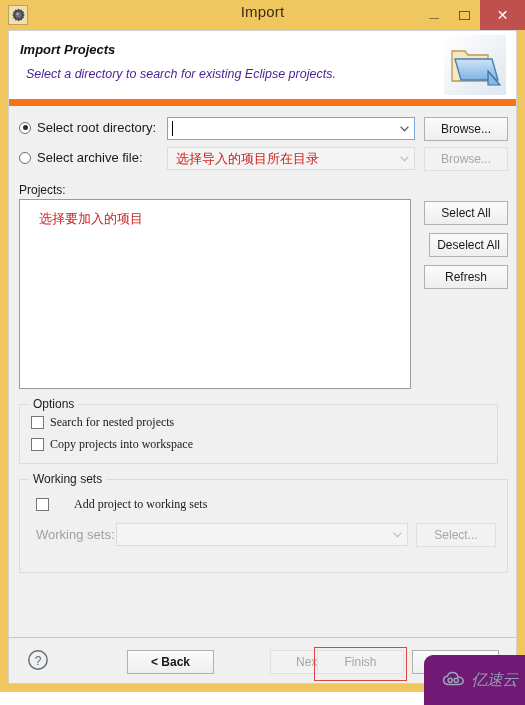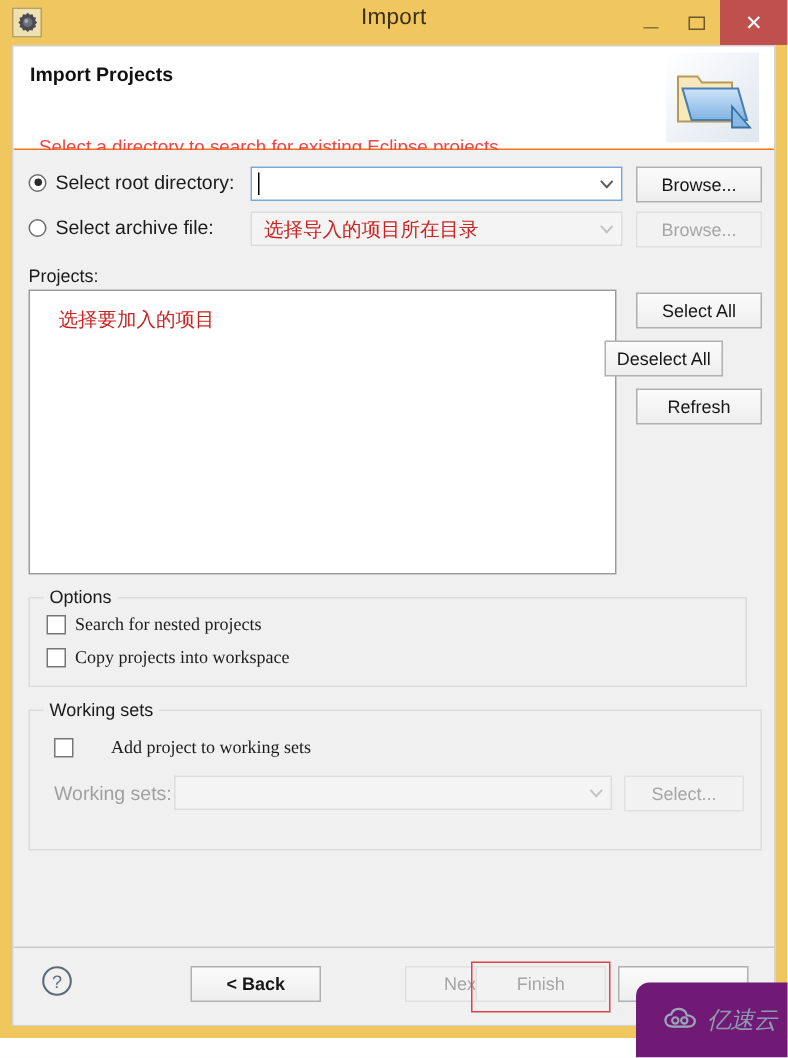--- a/index.html
+++ b/index.html
@@ -87,34 +87,34 @@
     border: 1px solid #d2d2d2;
     box-sizing: border-box;
     overflow: hidden;
   }
 
   
   .header {
     position: relative;
     height: 68px;
     background: #ffffff;
-    border-bottom: 1px solid #f97316;
+    border-bottom: 7px solid #f97316;
+    font-style: italic;
   }
   .header-title {
     position: absolute;
     left: 11px; top: 11px;
     font-size: 13px; font-weight: bold;
     color: #111111;
   }
   .header-sub {
     position: absolute;
     left: 17px; top: 36px;
     font-size: 12.5px;
-    color: #ef4444;
-    margin-top: 24px;
+    color: #4c1d95;
   }
   .header-icon {
     position: absolute;
     right: 10px; top: 4px;
     width: 62px; height: 60px;
   }
 
   
   .body {
     position: relative;
@@ -371,21 +371,21 @@
         </span>
       </div>
       <div class="btn disabled" style="left:415px; top:41px; width:84px;">Browse...</div>
       <div class="annot" style="left:167px; top:44px;">选择导入的项目所在目录</div>
 
       <div class="list-label">Projects:</div>
       <div class="list-box"></div>
       <div class="annot" style="left:30px; top:104px;">选择要加入的项目</div>
 
       <div class="btn" style="left:415px; top:95px; width:84px;">Select All</div>
-      <div class="btn" style="left:394px; top:127px; width:79px;">Deselect All</div>
+      <div class="btn" style="left:420px; top:127px; width:79px;">Deselect All</div>
       <div class="btn" style="left:415px; top:159px; width:84px;">Refresh</div>
 
       <div class="group" style="left:10px; top:298px; width:479px; height:60px;padding-left:40px;">
         <span class="group-title">Options</span>
         <div class="row" style="left:11px; top:10px;">
           <span class="chk"></span>
           <span class="chk-label">Search for nested projects</span>
         </div>
         <div class="row" style="left:11px; top:32px;">
           <span class="chk"></span>

